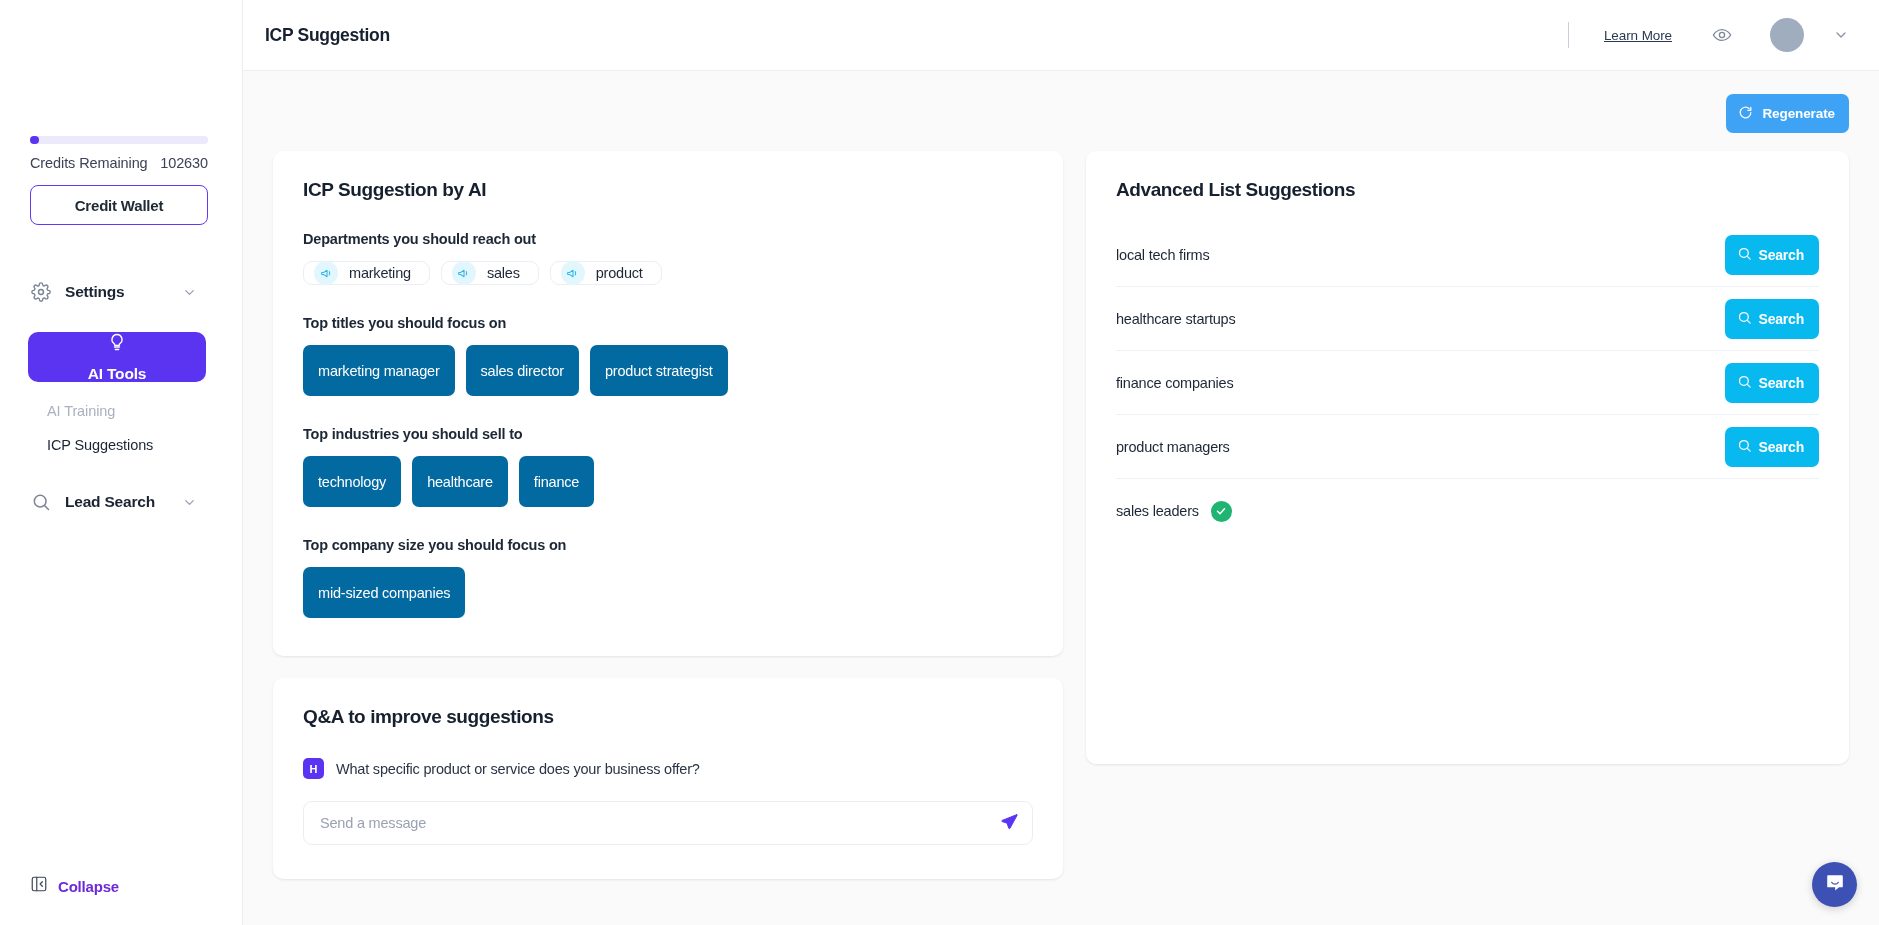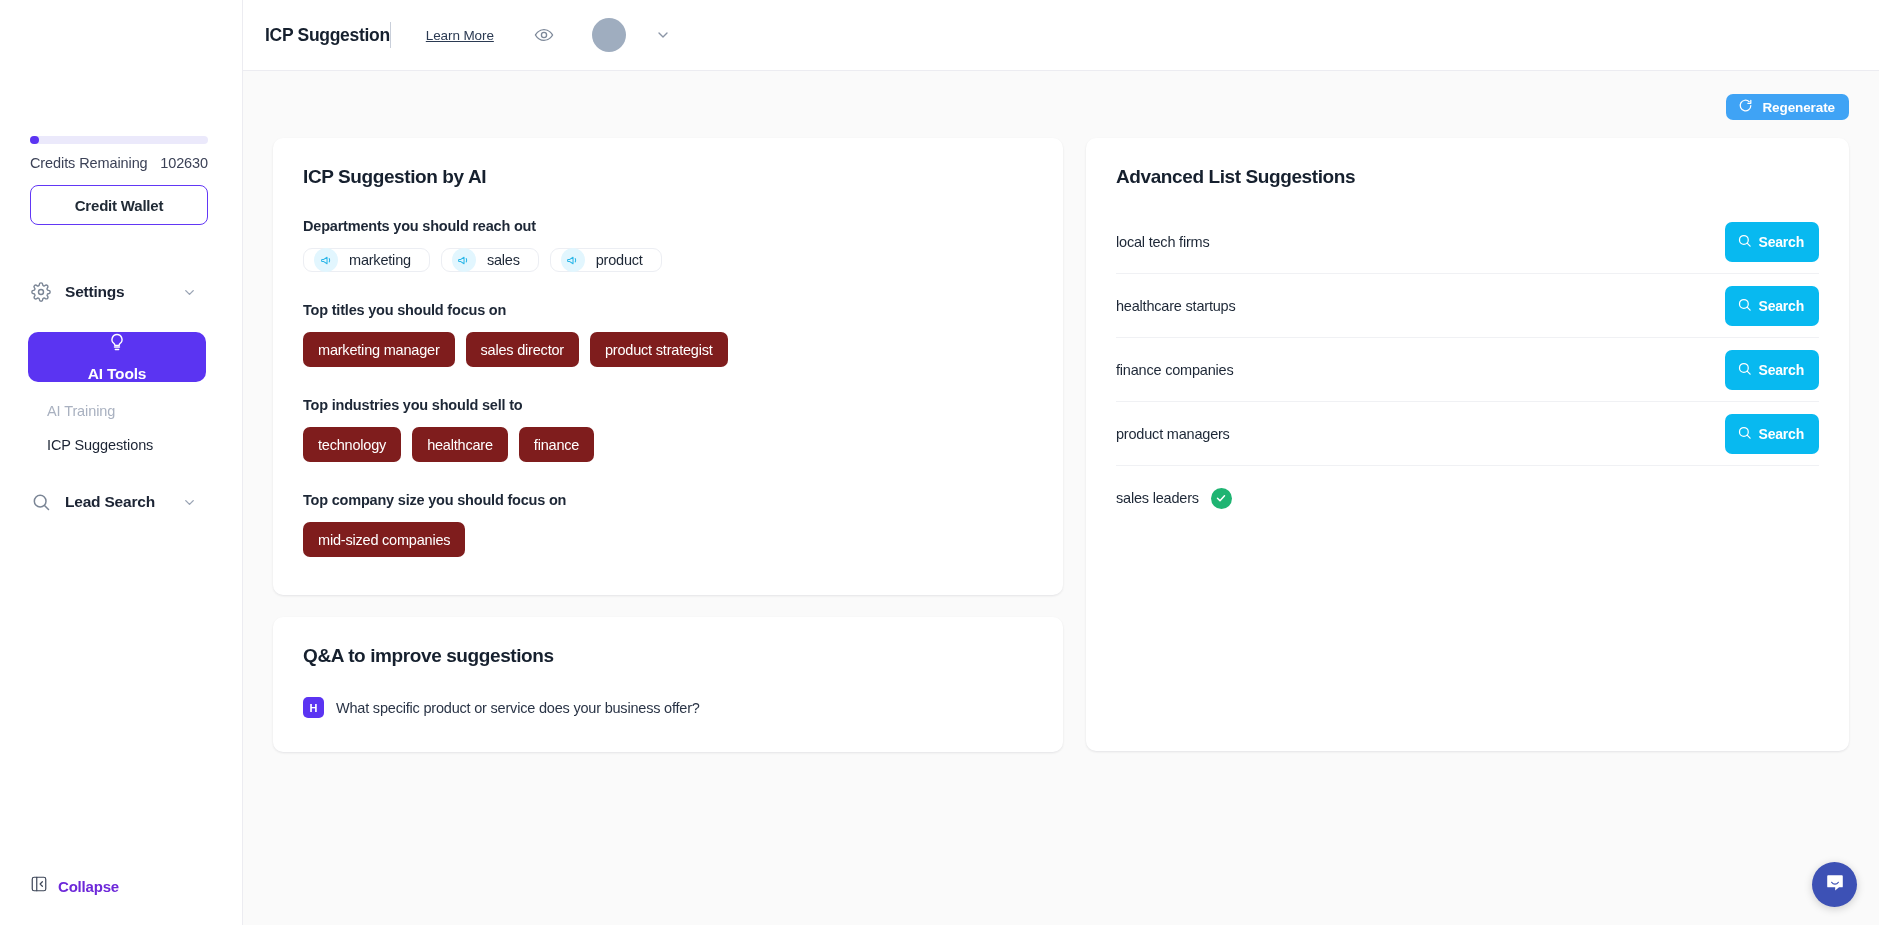--- a/index.html
+++ b/index.html
@@ -76,42 +76,42 @@
     position: absolute; left: 30px; bottom: 28px;
     display: flex; align-items: center; gap: 10px; cursor: pointer;
   }
   .collapse-label { font-size: 15px; font-weight: 700; color: #6d28d9; letter-spacing: -.2px; }
 
   
   .main { flex: 1; height: 925px; display: flex; flex-direction: column; background: #fafafa; }
   .topbar {
     height: 71px; min-height: 71px; background: #ffffff;
     border-bottom: 1px solid #ececf1;
-    display: flex; align-items: center; 
+    display: flex; align-items: center; justify-content: space-between;
     padding: 0 30px 0 22px;
   }
   .page-title { font-size: 17.5px; font-weight: 700; color: #16202e; letter-spacing: -.3px; }
   .topbar-right { display: flex; align-items: center; gap: 16px; }
   .vsep { width: 1px; height: 26px; background: #c9cfda; margin-right: 19px; }
   .learn-more {
     font-size: 13.5px; color: #2b3a52; text-decoration: underline;
     letter-spacing: -.1px; cursor: pointer; margin-right: 24px;
   }
   .eye-btn { cursor: pointer; display: flex; align-items: center; margin-right: 22px; }
   .avatar {
     width: 34px; height: 34px; border-radius: 50%;
     background: #9fadbf; cursor: pointer; margin-right: 13px;
   }
   .avatar-chev { cursor: pointer; display: flex; align-items: center; }
 
   .content { flex: 1; overflow: hidden; position: relative; padding: 0 30px; }
   .regen-row { display: flex; justify-content: flex-end; padding-top: 23px; }
   .regen-btn {
     display: flex; align-items: center; gap: 9px;
-    height: 26px; padding: 0 14px 0 12px;
+    height: 39px; padding: 0 14px 0 12px;
     background: #3fa3f5; border: none; border-radius: 7px;
     color: #fff; font-size: 13.5px; font-weight: 700; letter-spacing: -.1px;
     font-family: "Liberation Sans", sans-serif; cursor: pointer;
   }
 
   .columns { display: flex; gap: 23px; margin-top: 18px; align-items: flex-start; }
   .col-left { width: 790px; }
   .col-right { flex: 1; }
 
   .card {
@@ -136,22 +136,22 @@
     cursor: pointer;
   }
   .dept-icon {
     width: 24px; height: 24px; border-radius: 50%;
     background: #e2f6fe; display: flex; align-items: center; justify-content: center;
   }
   .dept-label { font-size: 14.5px; color: #1d2736; letter-spacing: -.2px; }
 
   .tag {
     display: inline-flex; align-items: center;
-    height: 35px; padding: 0 15px;
-    background: #7f1d1d; border-radius: 7px;
+    height: 51px; padding: 0 15px;
+    background: #0369a1; border-radius: 7px;
     color: #ffffff; font-size: 14.5px; letter-spacing: -.2px;
     cursor: pointer;
   }
 
   .qa-card { padding: 28px 30px 34px 30px; margin-top: 22px; }
   .qa-row { display: flex; align-items: center; gap: 12px; margin-top: 30px; }
   .qa-badge {
     width: 21px; height: 21px; border-radius: 5px; background: #5b34f2;
     color: #fff; font-size: 11px; font-weight: 700;
     display: flex; align-items: center; justify-content: center;
@@ -379,20 +379,30 @@
             <div class="chip-row">
               <span class="tag">mid-sized companies</span>
             </div>
           </div>
 
           <div class="card qa-card">
             <div class="card-title">Q&amp;A to improve suggestions</div>
             <div class="qa-row">
               <span class="qa-badge">H</span>
               <span class="qa-question">What specific product or service does your business offer?</span>
+            </div>
+            <div class="msg-wrap">
+              <input class="msg-input" type="text" placeholder="Send a message" style="">
+              <button class="send-btn">
+                <span>
+                  <svg width="19" height="19" viewBox="0 0 24 24" fill="#5b34f2" stroke="#5b34f2" stroke-width="1.2" stroke-linejoin="round">
+                    <path d="M21.5 3.2 2.8 10.6c-.7.3-.7 1.3 0 1.5l6.1 2 2.2 6.4c.2.7 1.2.7 1.5.1l9-16.4c.3-.6-.4-1.2-1.1-1z"></path>
+                  </svg>
+                </span>
+              </button>
             </div>
           </div>
         </div>
 
         <div class="col-right">
           <div class="card adv-card">
             <div class="card-title">Advanced List Suggestions</div>
             <div class="adv-list">
 
               <div class="adv-row">

